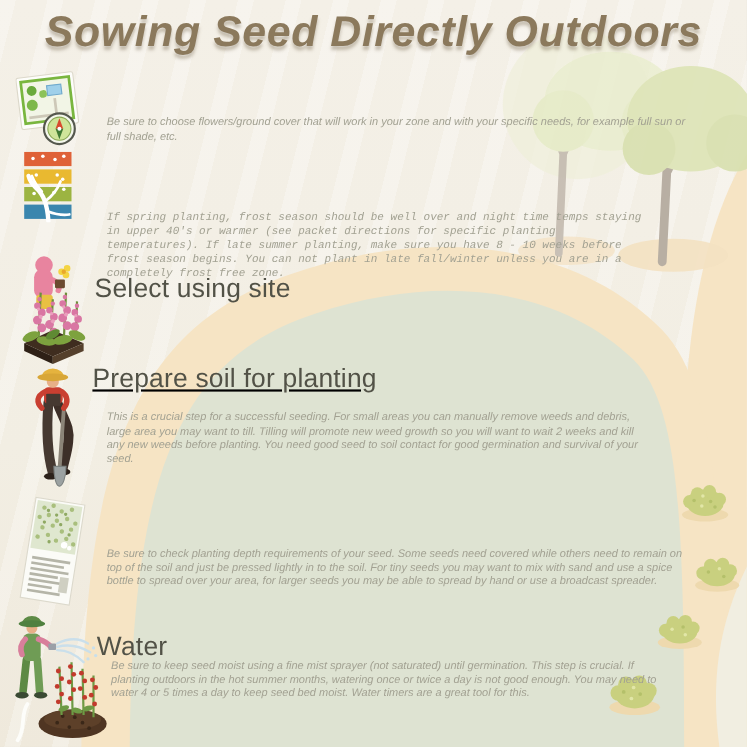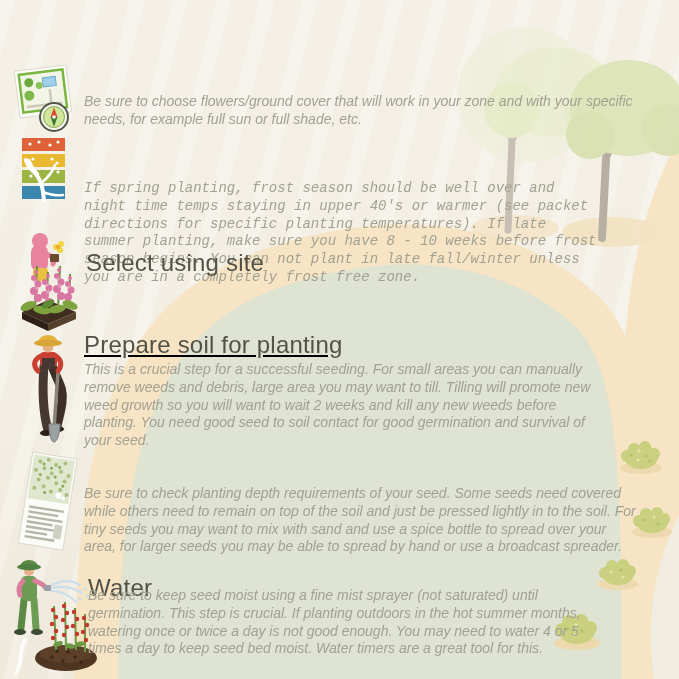--- a/index.html
+++ b/index.html
@@ -15,21 +15,21 @@
     position:absolute;left:0;top:8px;width:679px;margin:0;text-align:center;
     font-size:39px;font-weight:bold;font-style:italic;letter-spacing:.5px;
     color:#8b795c;text-shadow:0 3px 3px rgba(105,88,60,.35), 0 1px 0 rgba(255,255,255,.6);
     z-index:5;
   }
   .section{position:absolute;z-index:6;}
   .section h2{
     margin:0;font-size:24px;font-weight:400;color:#525247;letter-spacing:.2px;line-height:1.05;
   }
   .section p{
-    margin:0;font-style:italic;font-size:14px;line-height:1.27;color:#a2a192;
+    margin:13px;font-style:italic;font-size:10px;line-height:1.27;color:#a2a192;
   }
   .icon{position:absolute;z-index:6;display:block;}
   .s1h{left:84px;top:66px;}   .s1b{left:84px;top:93px;width:566px;}
   .s2h{left:84px;top:136px;}  .s2b{left:84px;top:180px;width:520px;font-family:Liberation Mono, monospace;}
   .s3h{left:86px;top:250px;}  .s3b{left:86px;top:279px;width:470px;}
   .s4h{left:84px;top:332px;text-decoration:underline;}  .s4b{left:84px;top:361px;width:512px;}
   .s5h{left:84px;top:443px;}  .s5b{left:84px;top:485px;width:552px;}
   .s6h{left:88px;top:575px;}  .s6b{left:88px;top:587px;width:522px;}
 </style>
 </head>
@@ -109,20 +109,21 @@
         <circle cx="30" cy="8" r="7" fill="#c9d07f"></circle>
           <circle cx="39" cy="15" r="7" fill="#c9d07f"></circle>
         <circle cx="16" cy="16" r="1.7" fill="#b4c06a"></circle>
           <circle cx="25" cy="12" r="1.7" fill="#e2e6a8"></circle>
         <circle cx="31" cy="18" r="1.7" fill="#b4c06a"></circle>
           <circle cx="23" cy="22" r="1.7" fill="#e2e6a8"></circle>
       </g>
     </g>
   </svg>
 
+  <h1 class="title">Sowing Seed  Directly Outdoors</h1>
 
   <svg class="icon" style="left:14px;top:62px;" width="58" height="74" viewBox="0 0 58 74">
     <g transform="rotate(-7 29 30)">
       <rect x="3" y="6" width="52" height="47" rx="2" fill="#fdfdfa" stroke="#dcd8ca"></rect>
       <rect x="7" y="10" width="44" height="38" fill="#f2f5e6" stroke="#79b63f" stroke-width="2.5"></rect>
       <path d="M11,43 h36 M36,28 v15" stroke="#cdc8b8" stroke-width="2.5" fill="none"></path>
       <circle cx="16" cy="19" r="4.5" fill="#6aaa3c"></circle>
       <circle cx="15" cy="32" r="5" fill="#7db84a"></circle>
       <circle cx="26" cy="23" r="3.5" fill="#8cc25a"></circle>
       <rect x="30" y="16" width="13" height="9" fill="#9fd0ea" stroke="#6fa9cc"></rect>

